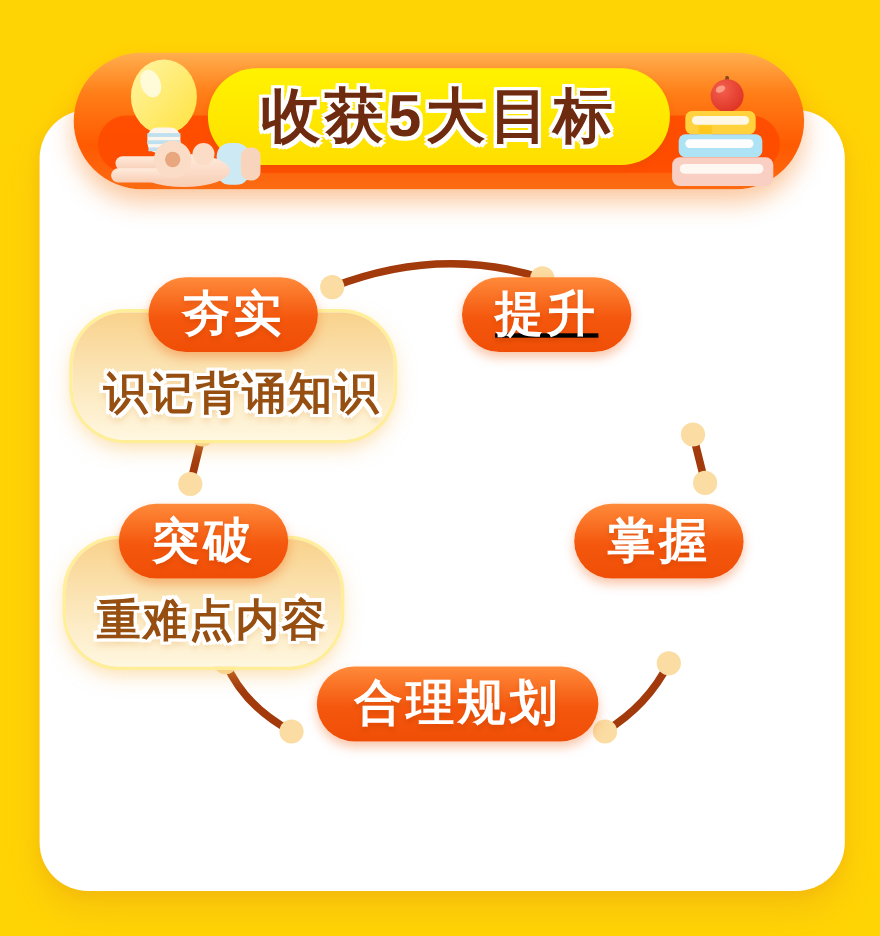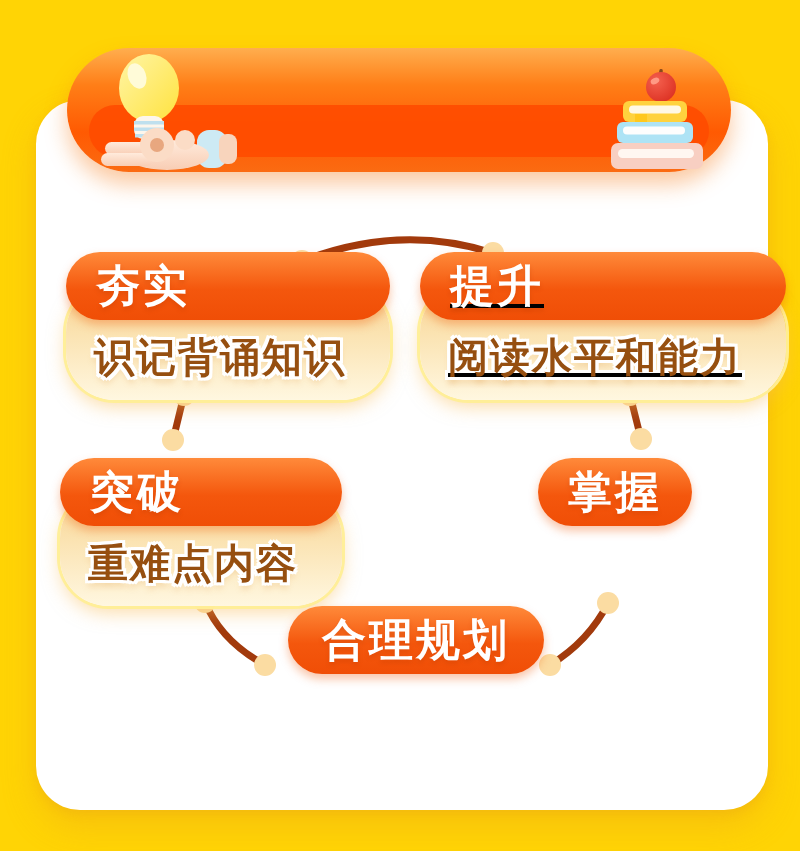--- a/index.html
+++ b/index.html
@@ -47,46 +47,46 @@
   .banner-icon{position:absolute;z-index:6;}
   .icon-hand{left:20px;top:2px;}
   .icon-books{right:22px;top:20px;}
 
   
   .connectors{position:absolute;left:0;top:0;z-index:2;}
 
   
   .goal{
     position:absolute;z-index:3;
-    display:flex;flex-direction:column;
+    display:flex;flex-direction:column;align-items:center;
   }
   .goal-badge{
     background:linear-gradient(180deg,#FF8A3A 0%,#F4570D 55%,#F04E06 100%);
     color:#fff;font-weight:bold;font-size:44px;letter-spacing:3px;
     height:68px;line-height:68px;padding:0 30px;border-radius:36px;
     position:relative;z-index:2;white-space:nowrap;
     box-shadow:0 5px 10px rgba(238,90,10,.35);
     text-shadow:0 3px 4px rgba(190,60,0,.30);
   }
   .goal-pill{
     margin-top:-36px;position:relative;z-index:1;
     background:linear-gradient(180deg,#F9D28C 0%,#FBE4B4 46%,#FFF7E0 100%);
-    border-radius:48px;padding:46px 44px 15px 28px;
+    border-radius:48px;padding:46px 12px 15px 28px;
     font-size:40px;font-weight:bold;color:#964F10;letter-spacing:2px;white-space:nowrap;
     box-shadow:0 0 0 3px rgba(255,238,150,.95), 0 7px 18px rgba(250,190,90,.50);
     text-shadow:
       -3px -3px 0 #fff, 0 -3px 0 #fff, 3px -3px 0 #fff,
       -3px 0 0 #fff, 3px 0 0 #fff,
       -3px 3px 0 #fff, 0 3px 0 #fff, 3px 3px 0 #fff,
       0 6px 6px rgba(220,150,60,.35);
   }
   .goal-1{left:66px;top:252px;}
   .goal-2{left:420px;top:252px;text-decoration:underline;}
   .goal-3{left:60px;top:458px;}
-  .goal-4{left:538px;top:458px;}
+  .goal-4{left:522px;top:458px;}
   .goal-5{left:288px;top:606px;}
   .goal-5 .goal-badge{padding:0 34px;}
   .goal-5 .goal-pill{
     margin-top:-8px;padding:12px 30px 14px 30px;font-size:42px;
     background:linear-gradient(180deg,#FBD98E 0%,#FCE7B4 55%,#FDF1CF 100%);
     box-shadow:0 0 0 3px #FFE45E, 0 0 20px rgba(255,214,40,.80), 0 8px 16px rgba(250,190,90,.45);
   }
 </style>
 </head>
 <body>
@@ -145,20 +145,23 @@
         <rect x="132" y="84" width="18" height="30" rx="8" fill="#F8D4BC"></rect>
         <ellipse cx="80" cy="105" rx="42" ry="15" fill="url(#gskin)"></ellipse>
         <rect x="18" y="92" width="46" height="13" rx="6.5" fill="url(#gskin)"></rect>
         <rect x="14" y="103" width="52" height="13" rx="6.5" fill="url(#gskin)"></rect>
         <circle cx="70" cy="95" r="17" fill="#FBDCC6"></circle>
         <circle cx="70" cy="95" r="7" fill="#E8A77F"></circle>
         <circle cx="98" cy="90" r="10" fill="#FBDCC6"></circle>
       </g>
     </svg>
 
+    <div class="banner-pill">
+      <div class="banner-title">收获5大目标</div>
+    </div>
 
     <svg class="banner-icon icon-books" width="100" height="105" viewBox="0 0 100 105">
       <defs>
         <radialGradient id="gapple" cx="0.35" cy="0.3" r="0.9">
           <stop offset="0" stop-color="#F4604E"></stop>
             <stop offset="1" stop-color="#D92A1C"></stop>
         </radialGradient>
       </defs>
       <g>
         <rect x="50" y="1" width="3.5" height="9" rx="1.7" fill="#8A4A1C" transform="rotate(8 52 5)"></rect>
@@ -177,21 +180,20 @@
     </svg>
   </div>
 
   <div class="goal goal-1">
     <div class="goal-badge">夯实</div>
     <div class="goal-pill">识记背诵知识</div>
   </div>
 
   <div class="goal goal-2">
     <div class="goal-badge">提升</div>
-    <div class="goal-pill">阅读水平和能力</div>
   </div>
 
   <div class="goal goal-3">
     <div class="goal-badge">突破</div>
     <div class="goal-pill">重难点内容</div>
   </div>
 
   <div class="goal goal-4">
     <div class="goal-badge">掌握</div>
   </div>

